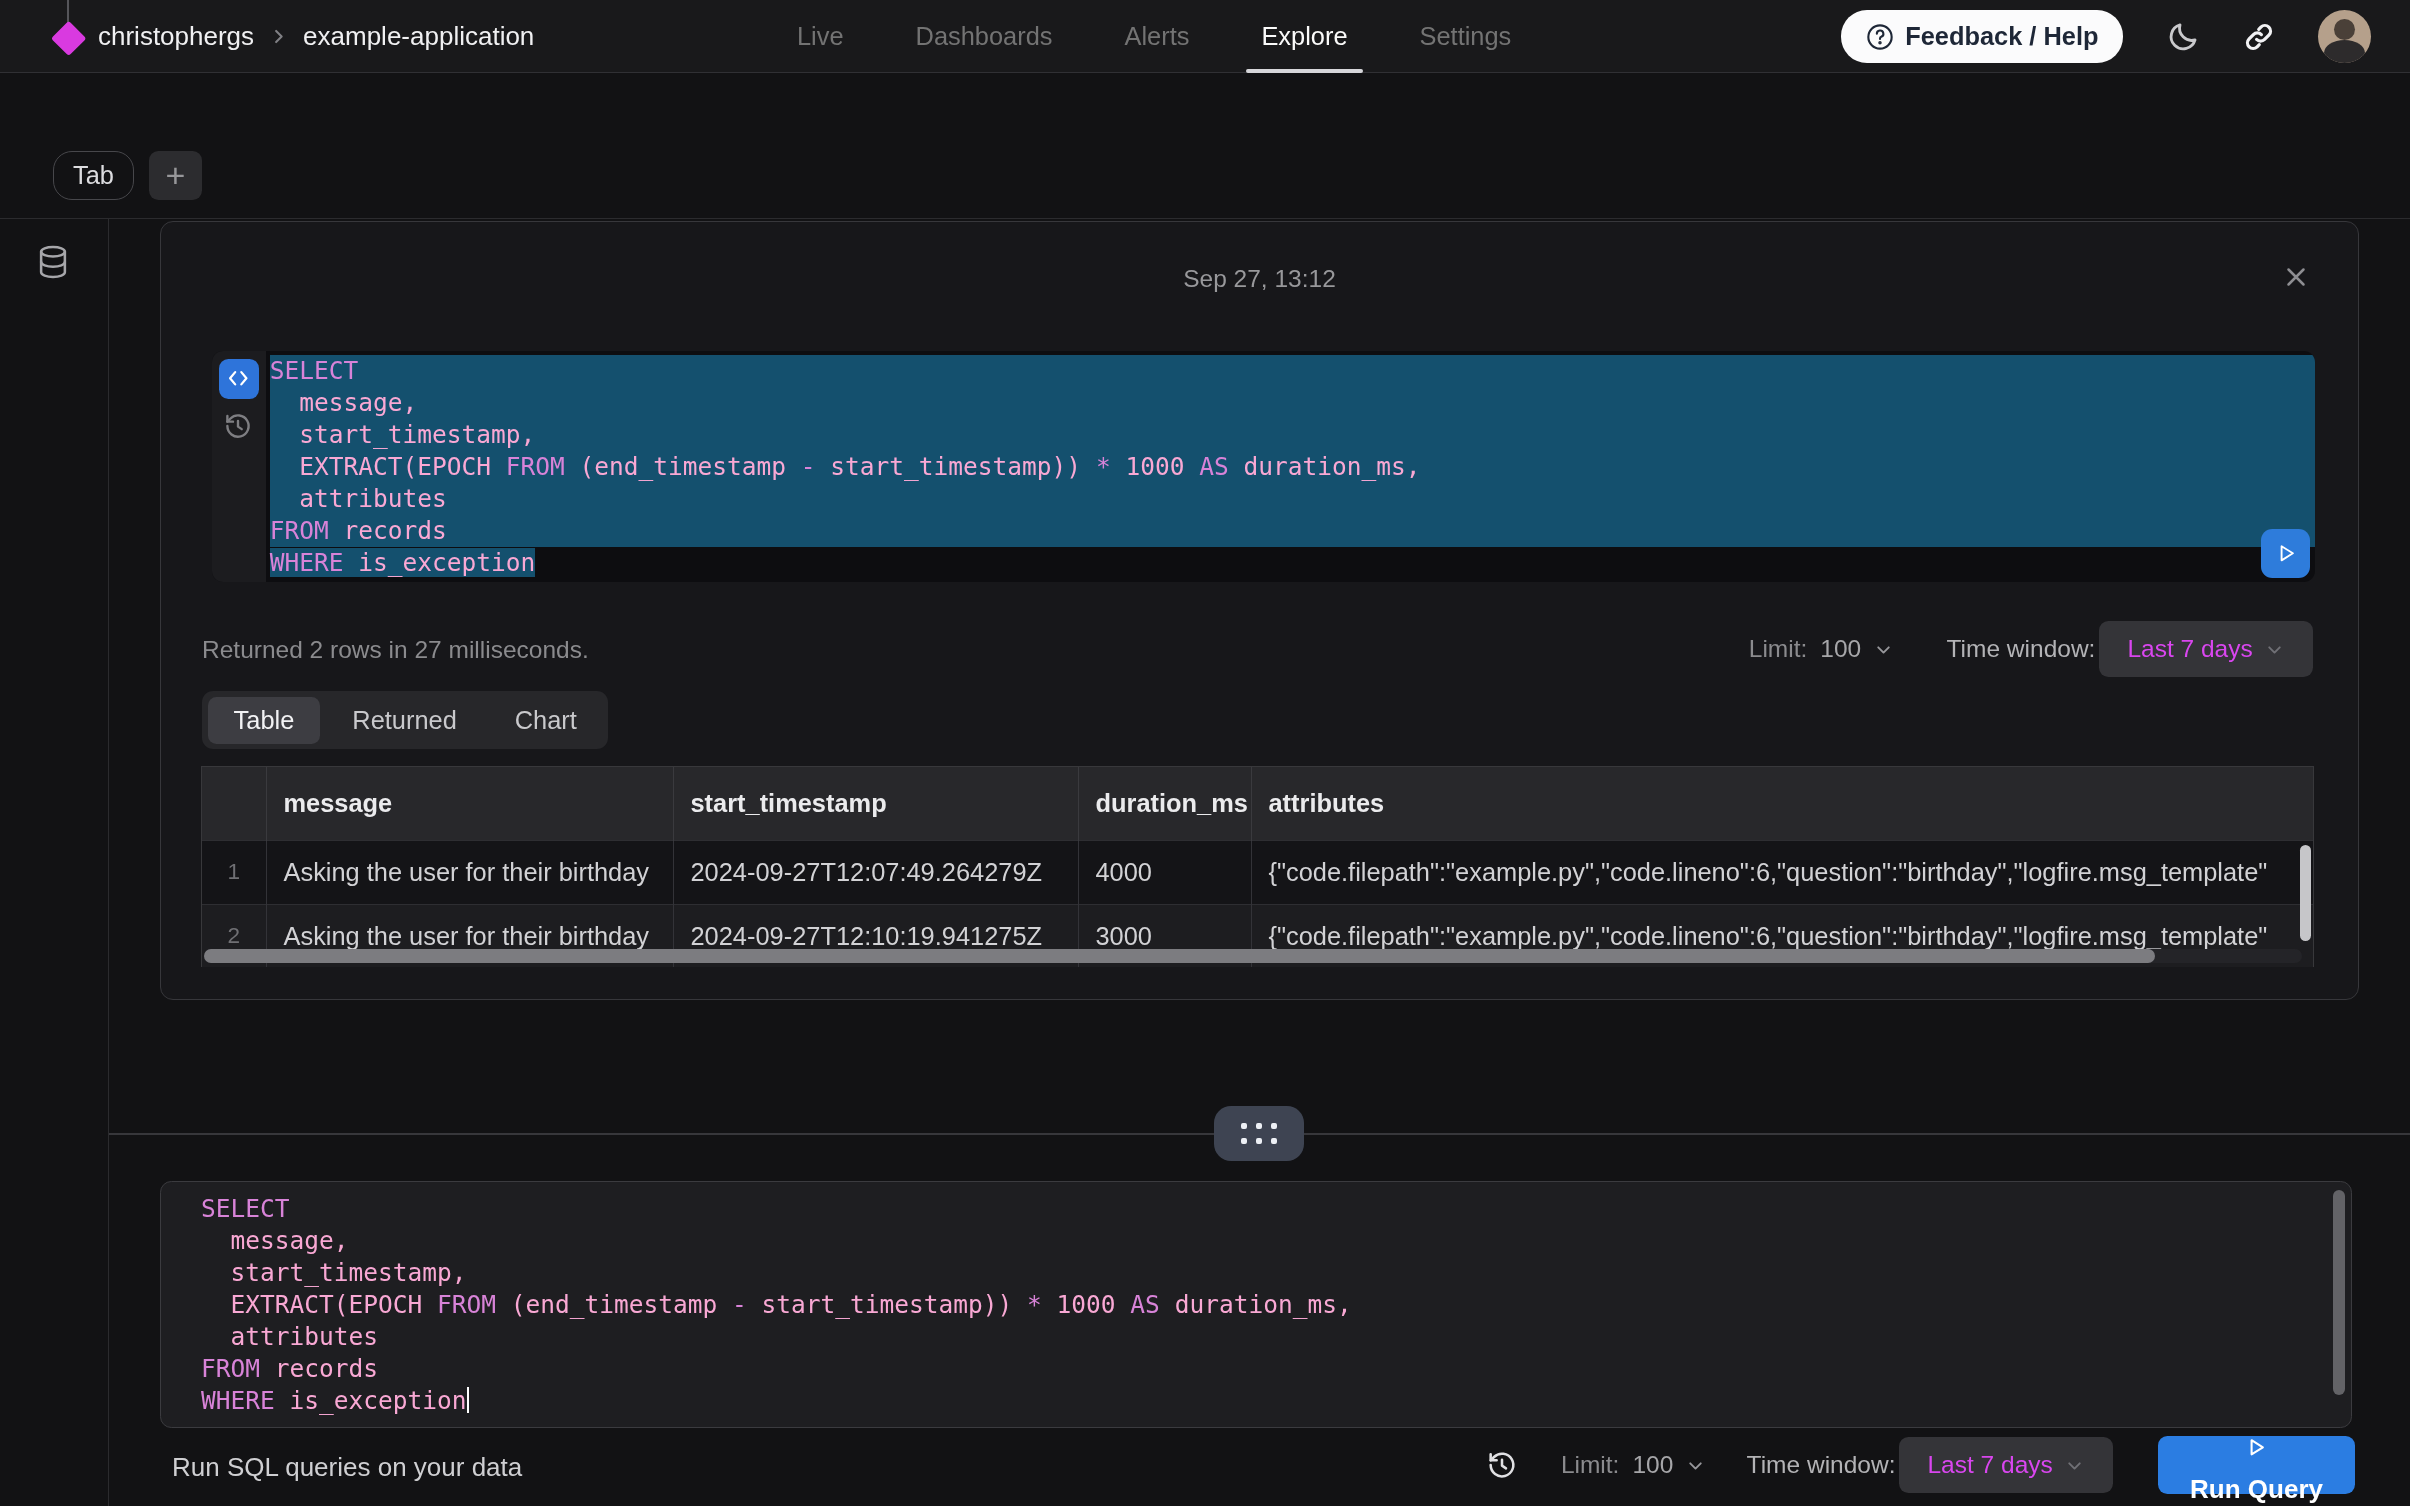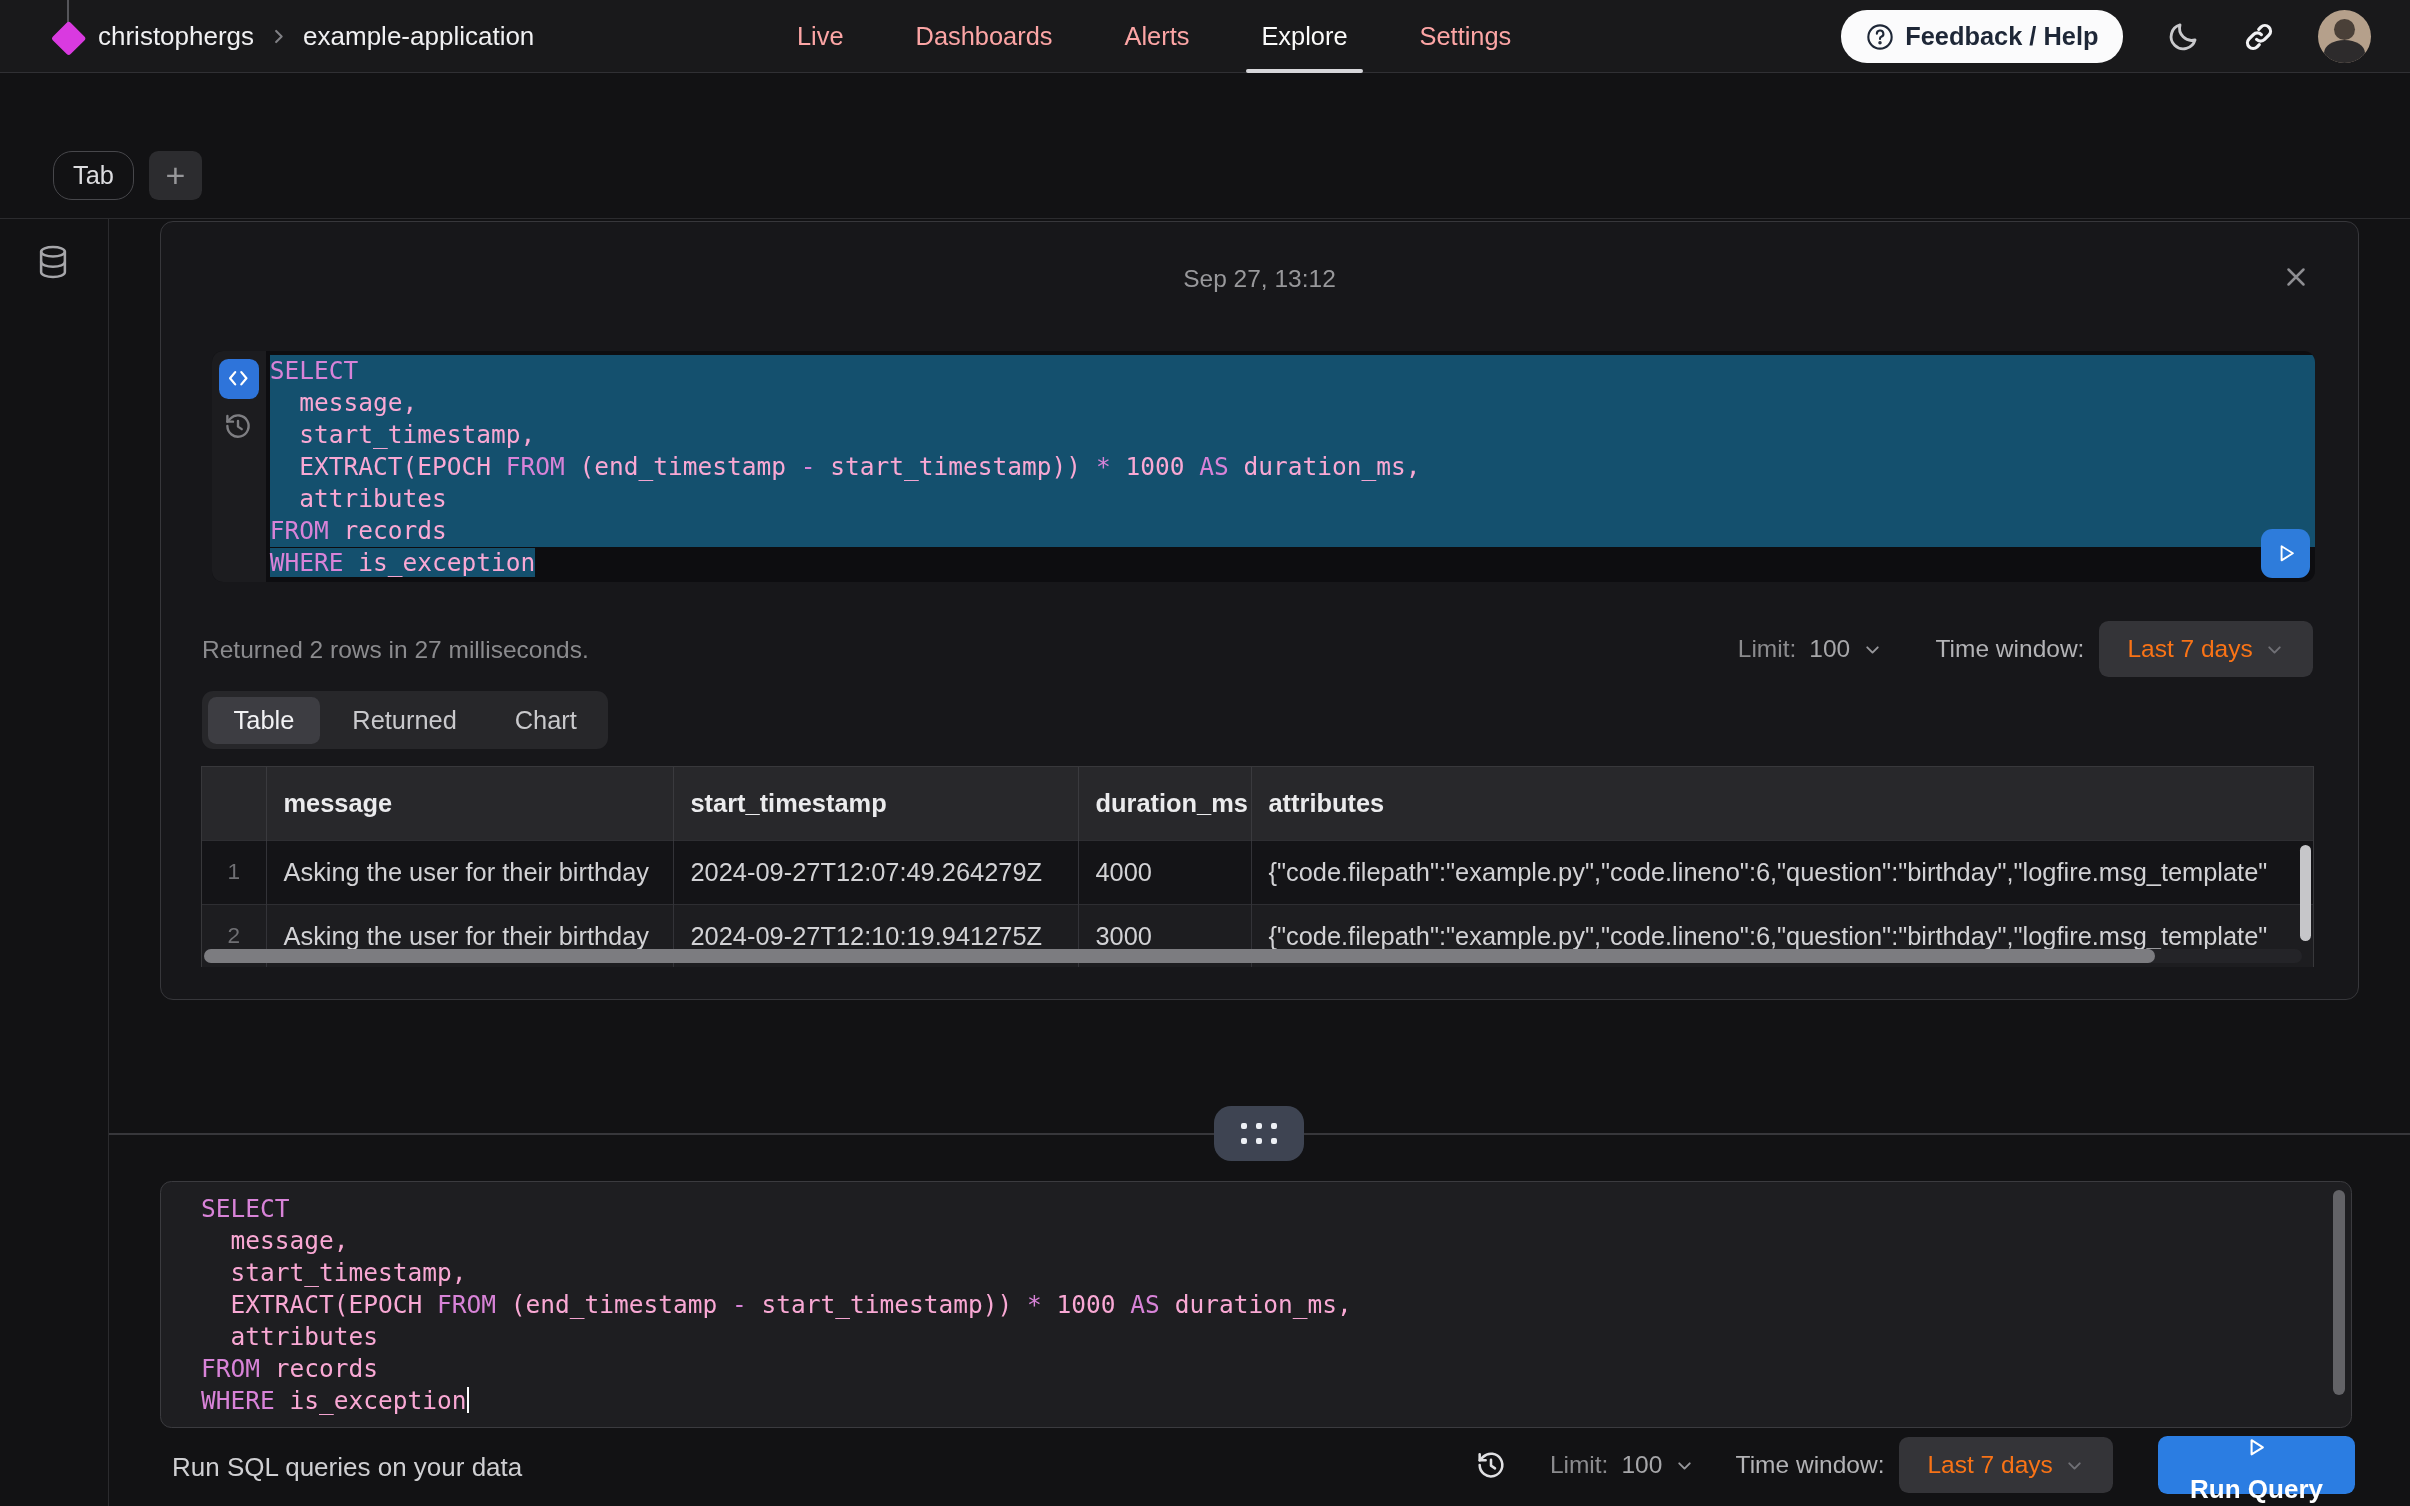--- a/index.html
+++ b/index.html
@@ -16,21 +16,21 @@
     background:#19191b; border-bottom:0.9px solid #303034; z-index:5; }
   .logo-wrap { position:absolute; left:51px; top:0; width:34px; height:73px; }
   .logo-line { position:absolute; left:16px; top:0; width:1.9px; height:25.4px; background:#55555a; }
   .logo-diamond { position:absolute; left:4.7px; top:26px; width:25.4px; height:25.4px;
     background:#d93ae0; transform:rotate(45deg); border-radius:2.8px; }
   .breadcrumb { position:absolute; left:98px; top:0; height:73px; display:flex; align-items:center; gap:15px; }
   .crumb { font-size:26px; font-weight:500; color:#f0f0f2; }
   .crumb-sep { color:#808085; }
   .nav-center { position:absolute; left:797px; top:0; height:73px; display:flex; align-items:center; gap:72px; }
   .nav-item { position:relative; height:73px; display:flex; align-items:center;
-    font-size:25.4px; color:#fca5a5; cursor:pointer; }
+    font-size:25.4px; color:#737373; cursor:pointer; }
   .nav-item.active { color:#fafafa; }
   .nav-item.active::after { content:""; position:absolute; left:-15px; right:-15px; bottom:0;
     height:3.8px; background:#d6d6da; border-radius:1.9px; }
   .nav-right { position:absolute; right:40px; top:0; height:73px; display:flex; align-items:center; gap:43px; }
   .feedback-btn { height:53px; border-radius:26px; background:#fbfbfc; color:#1e2737;
     display:flex; align-items:center; gap:11.3px; padding:0 24.5px; font-size:25.4px; font-weight:600; }
   .icon-btn { color:#c9c9cc; }
   .avatar { width:53px; height:53px; border-radius:50%; background:#b5a08b; overflow:hidden; position:relative; }
   .avatar .head { position:absolute; left:16px; top:9.4px; width:21px; height:21px; border-radius:50%; background:#4a4038; }
   .avatar .body { position:absolute; left:5.6px; top:30px; width:41px; height:26px; border-radius:50% 50% 0 0; background:#2d2b2c; }
@@ -69,21 +69,21 @@
   .run-inline { position:absolute; right:4.7px; bottom:3.8px; width:49px; height:49px;
     background:#2e7cdb; border-radius:11.3px; display:flex; align-items:center; justify-content:center; }
 
   .result-summary { position:absolute; left:41px; top:414px; font-size:24.5px; color:#8b8b8e; }
   .meta-right { position:absolute; right:45px; top:399px; height:56px; display:flex; align-items:center; }
   .meta-label { font-size:24.5px; color:#8b8b8e; }
   .meta-label.bright { color:#b3b3b6; }
   .meta-value { font-size:24.5px; color:#a6a6a9; display:flex; align-items:center; gap:11.3px; margin-left:13px; cursor:pointer; }
   .chev { color:#97979b; }
   .tw-btn { height:56px; padding:0 28px; background:#343438; border-radius:9.4px;
-    color:#f97316; font-size:24.5px; display:flex; align-items:center; gap:11.3px; margin-left:15px; }
+    color:#d946ef; font-size:24.5px; display:flex; align-items:center; gap:11.3px; margin-left:4px; }
   .tw-btn .chev { color:#707076; }
   .gap56 { width:53px; } .gap44 { width:41px; }
 
   .view-tabs { position:absolute; left:41px; top:469px; height:58px; background:#27272a;
     border-radius:11.3px; display:flex; align-items:center; padding:5.6px; gap:6px; }
   .view-tab { height:47px; padding:0 26px; border-radius:8.5px; color:#c9c9cc; font-size:25.4px;
     display:flex; align-items:center; cursor:pointer; }
   .view-tab.active { background:#3d3d42; color:#f2f2f4; }
 
   .table-wrap { position:absolute; left:40px; top:544px; width:2113px; height:201px;

